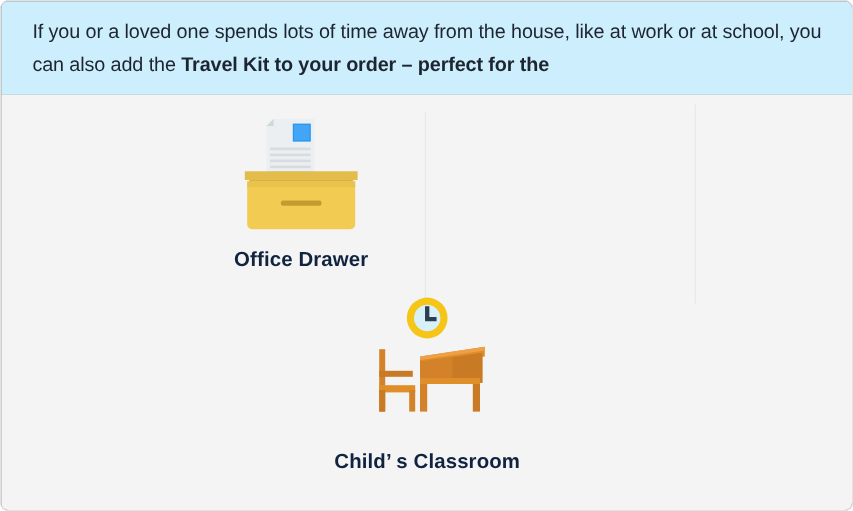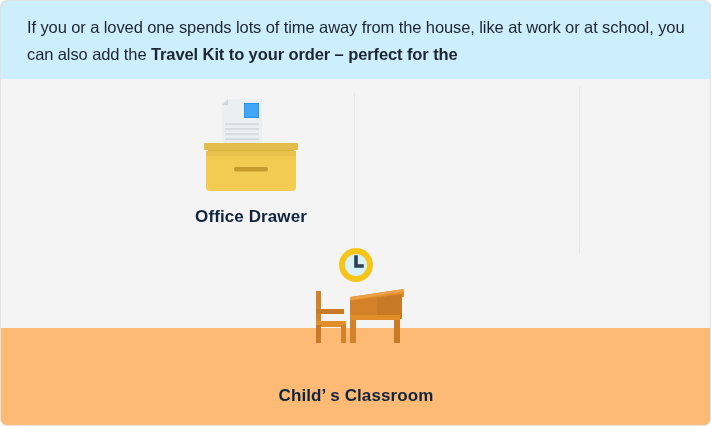--- a/index.html
+++ b/index.html
@@ -10,21 +10,21 @@
   body {
     font-family: "Liberation Sans", sans-serif;
     -webkit-font-smoothing: antialiased;
   }
 
   .card {
     position: relative;
     width: 711px;
     height: 426px;
     box-sizing: border-box;
-    background: #fdba74;
+    background: #737373;
     border: 1px solid #e2e2e2;
     border-radius: 7px;
     overflow: hidden;
   }
 
   
   .callout {
     position: absolute;
     left: 0;
     top: 0;
@@ -45,21 +45,21 @@
   .callout-text .bold {
     font-weight: 700;
   }
 
   
   .body {
     position: absolute;
     left: 0;
     top: 78px;
     width: 711px;
-    height: 249px;
+    height: 348px;
     background: #f4f4f4;
   }
 
   .divider {
     position: absolute;
     width: 1px;
     background: #e8e8e8;
   }
   .divider.left  { left: 353px; top: 14px;  height: 158px; }
   .divider.right { left: 578px; top: 8px;   height: 166px; }
@@ -81,21 +81,21 @@
   .tile-classroom .art { height: 130px; }
 
   .tile-label {
     margin-top: 6px;
     font-size: 17px;
     font-weight: 700;
     color: #10243f;
     letter-spacing: 0.1px;
     white-space: nowrap;
   }
-  .tile-classroom .tile-label { margin-top: 12px; }
+  .tile-classroom .tile-label { margin-top: 1px; }
 </style>
 </head>
 <body>
 
 <div class="card">
 
   <div class="callout">
     <p class="callout-text"><span>If you or a loved one spends lots of time away from the house, like at work or at school, you can also add the </span><span class="bold">Travel Kit to your order – perfect for the</span></p>
   </div>
 

